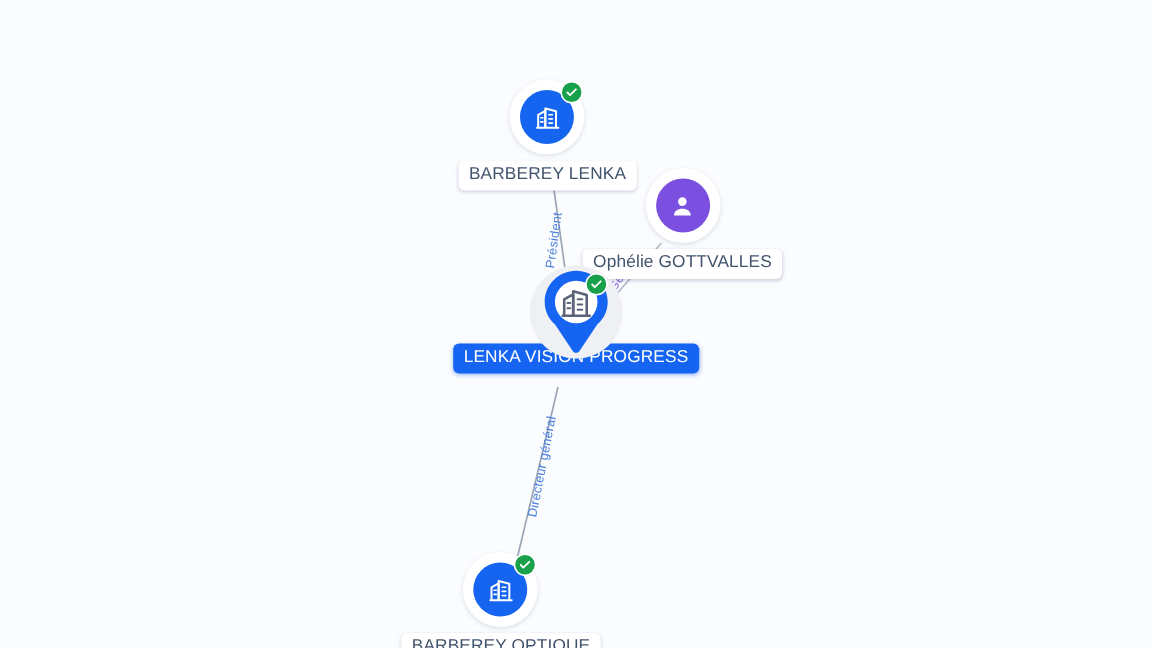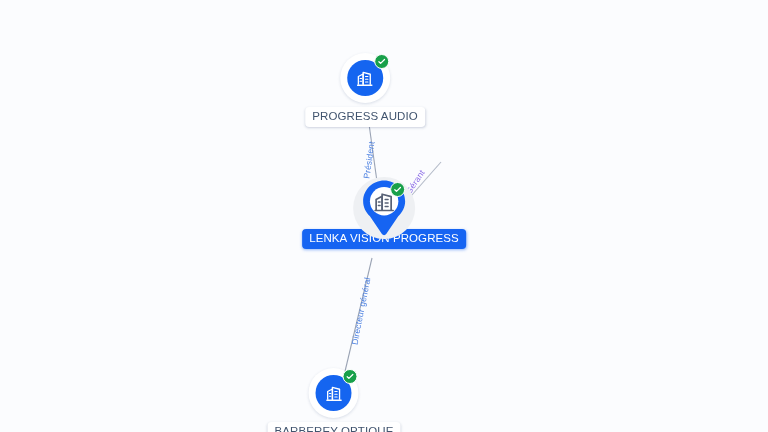--- a/index.html
+++ b/index.html
@@ -178,23 +178,36 @@
             <path d="M13 9.5h3M13 13h3M13 16.5h3M6.2 12h1.8M6.2 15.5h1.8" stroke="#fff" stroke-width="1.4" stroke-linecap="round"></path>
           </svg>
         </span>
       </div>
       <div class="verified-badge">
         <svg width="9" height="9" viewBox="0 0 24 24" fill="none">
           <path d="M4.5 12.5l4.5 4.6L19.5 6.8" stroke="#fff" stroke-width="3.4" stroke-linecap="round" stroke-linejoin="round"></path>
         </svg>
       </div>
     </div>
-    <div class="node-label normal">PROGRESS AUDIO</div>
-  </div>
-
+    <div class="node-label normal">BARBEREY LENKA</div>
+  </div>
+
+  <div class="node" style="left:455px; top:149px;">
+    <div class="halo">
+      <div class="disc person">
+        <span>
+          <svg width="19" height="19" viewBox="0 0 24 24" fill="none">
+            <circle cx="12" cy="8.1" r="3.6" fill="#fff"></circle>
+            <path d="M4.9 19.8c0-3.7 3.2-5.8 7.1-5.8s7.1 2.1 7.1 5.8z" fill="#fff"></path>
+          </svg>
+        </span>
+      </div>
+    </div>
+    <div class="node-label normal">Ophélie GOTTVALLES</div>
+  </div>
 
   <div class="node" style="left:384px; top:213px;">
     <div class="pin-wrap">
       <div class="pin">
         <svg class="pin-svg" width="46" height="58" viewBox="0 0 46 58" fill="none">
           <path d="M23 1.5C11.4 1.5 2 10.8 2 22.3c0 5.9 2.6 11.2 6.8 14.9l12 17.9c1 1.5 3.3 1.5 4.3 0l12-17.9
                    c4.2-3.7 6.9-9 6.9-14.9C44 10.8 34.6 1.5 23 1.5Z" fill="#1664f2"></path>
           <circle cx="23" cy="22.3" r="14.2" fill="#ffffff"></circle>
         </svg>
         <span class="pin-icon">

